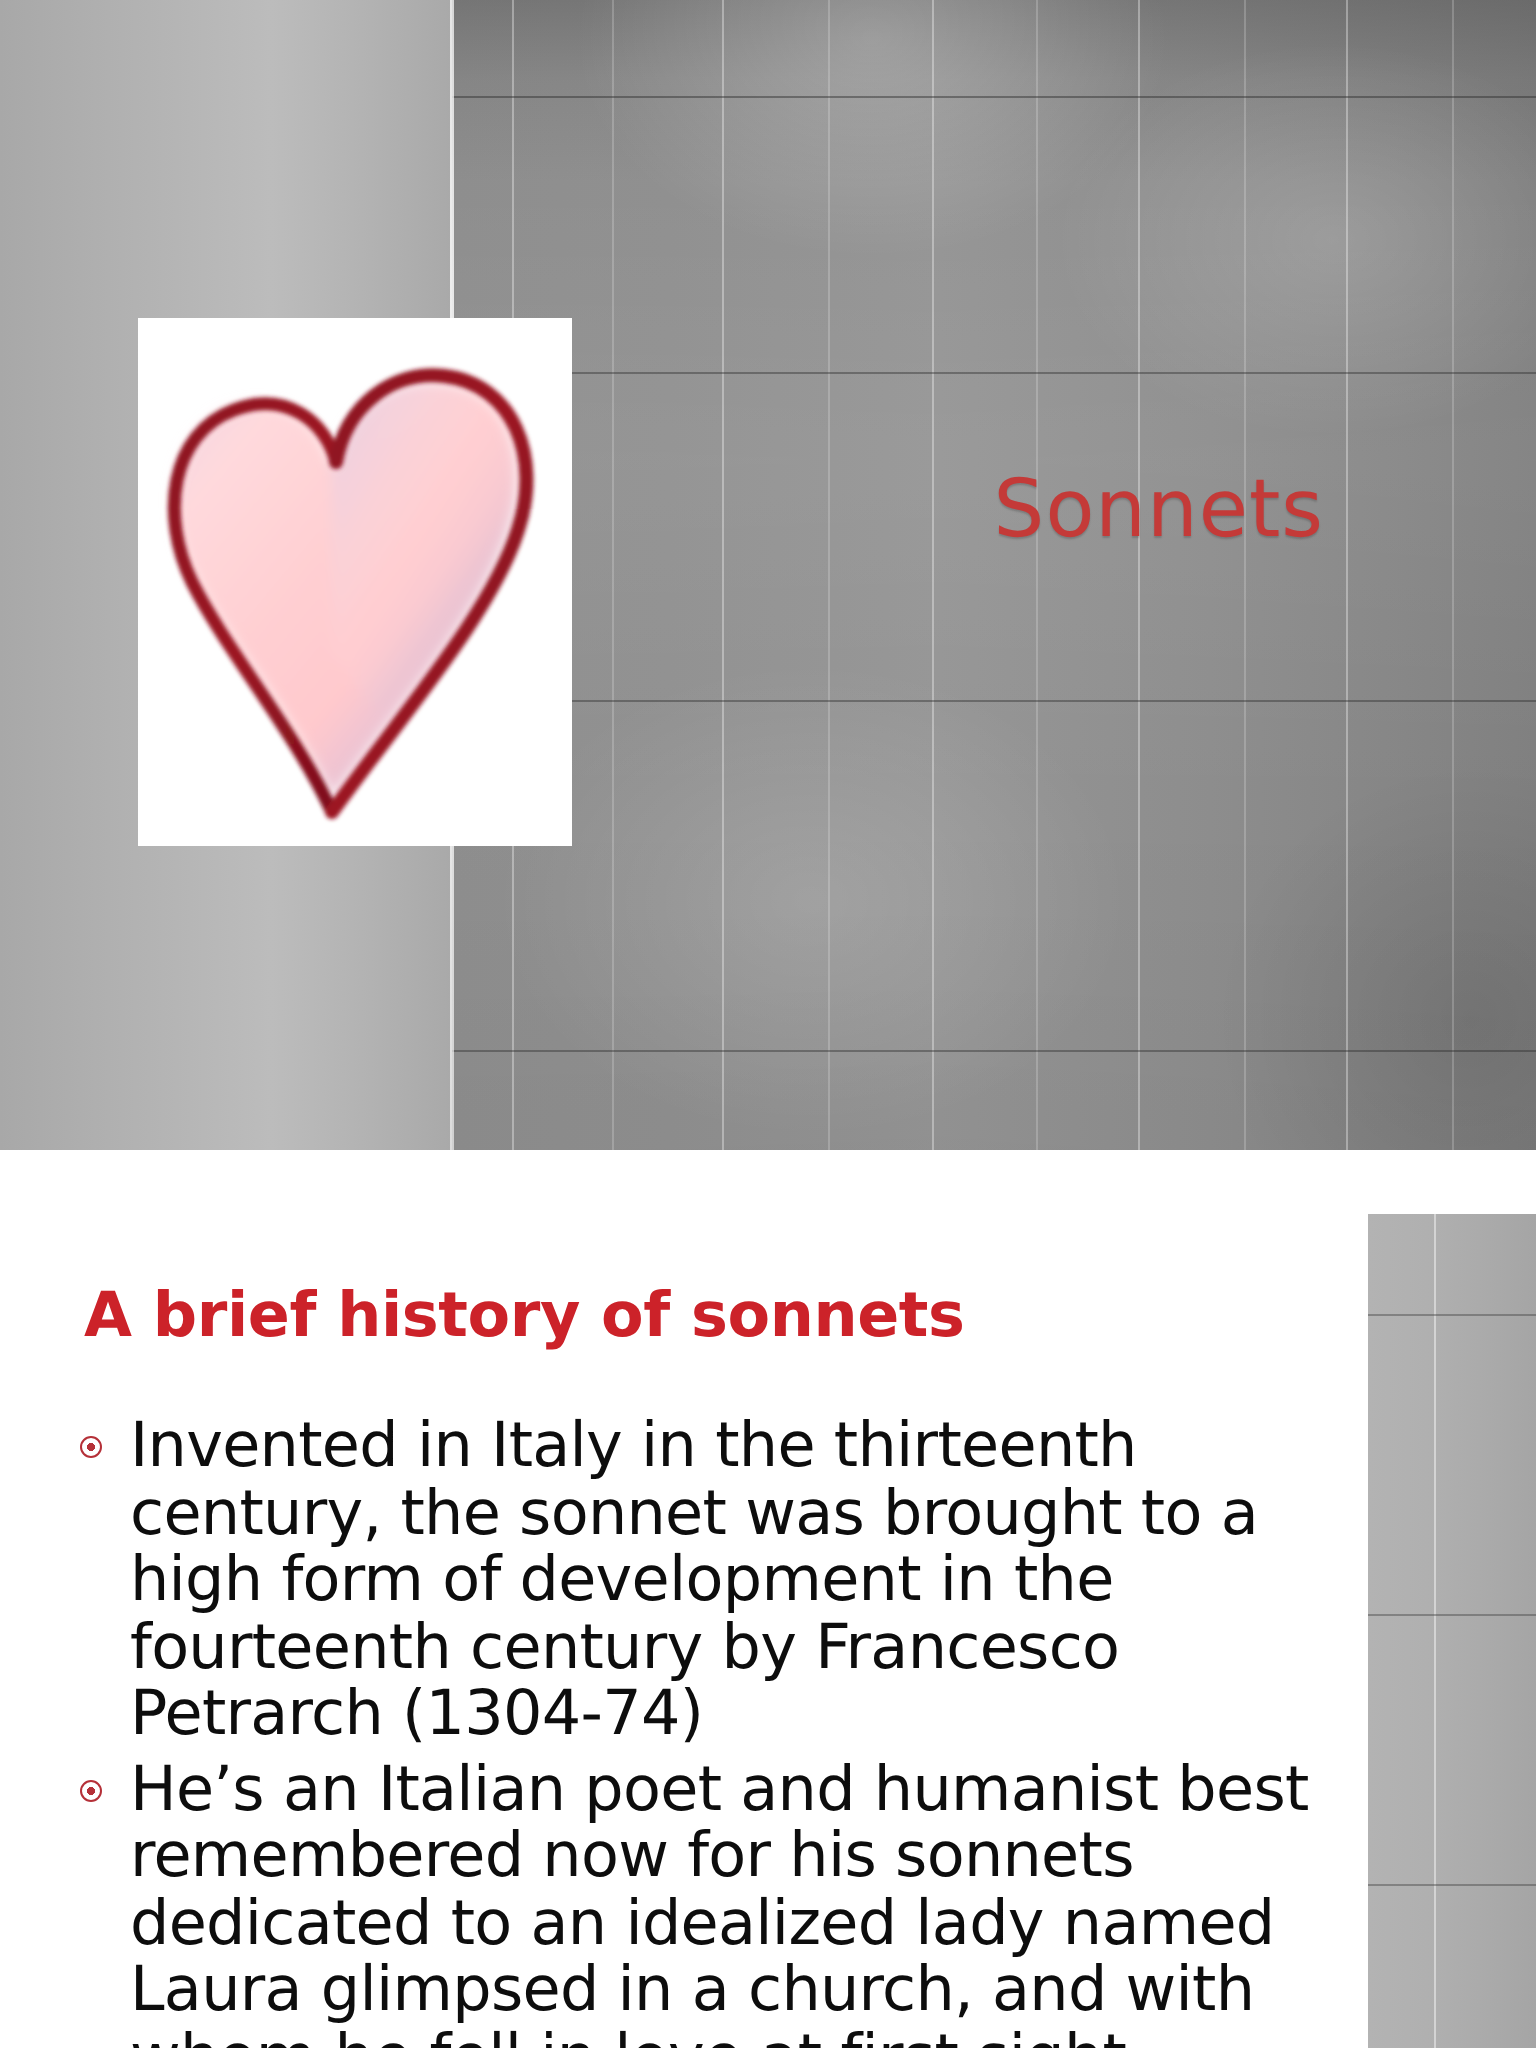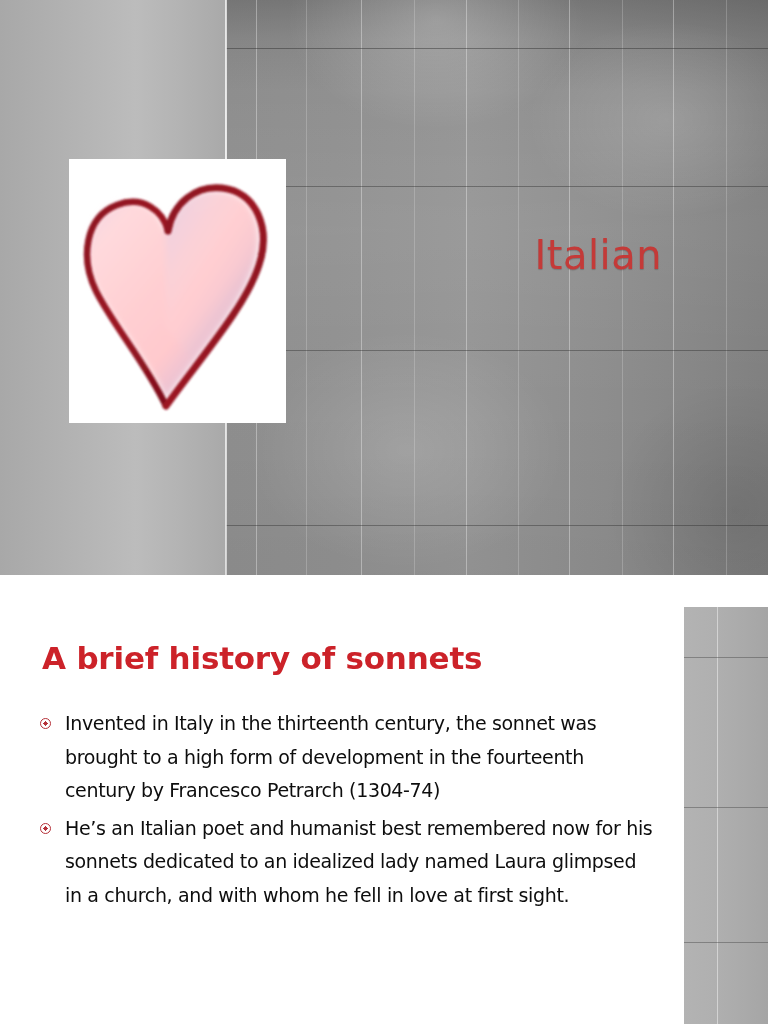--- a/index.html
+++ b/index.html
@@ -171,21 +171,21 @@
     width: 620px;
     margin: 0;
     padding: 0;
     list-style: none;
   }
   .bullet-item {
     position: relative;
     padding-left: 27px;
     margin-bottom: 4px;
     font-family: "DejaVu Sans", sans-serif;
-    font-size: 19px;
+    font-size: 31px;
     line-height: 33.5px;
     color: #0d0d0d;
     letter-spacing: -0.35px;
   }
   .bullet-marker {
     position: absolute;
     left: 2px;
     top: 11px;
     width: 11px;
     height: 11px;
@@ -299,21 +299,21 @@
                  C 74 36, 94 52, 99 72" stroke-width="6.5"></path>
         <path d="M99 72
                  C 104 44, 127 26, 153 29
                  C 188 33, 202 70, 190 106
                  C 177 147, 133 197, 97 247" stroke-width="7"></path>
         <path d="M99 72 L 99 104" stroke-width="6"></path>
       </g>
     </svg>
   </div>
 
-  <div class="title-text">Italian</div>
+  <div class="title-text">Sonnets</div>
 </div>
 
 <div id="slide-content">
 
   <div class="content-right-panel">
     <div class="tile-v" style="left:33px;"></div>
     <div class="tile-h" style="top:50px;"></div>
     <div class="tile-h" style="top:200px;"></div>
     <div class="tile-h" style="top:335px;"></div>
   </div>

